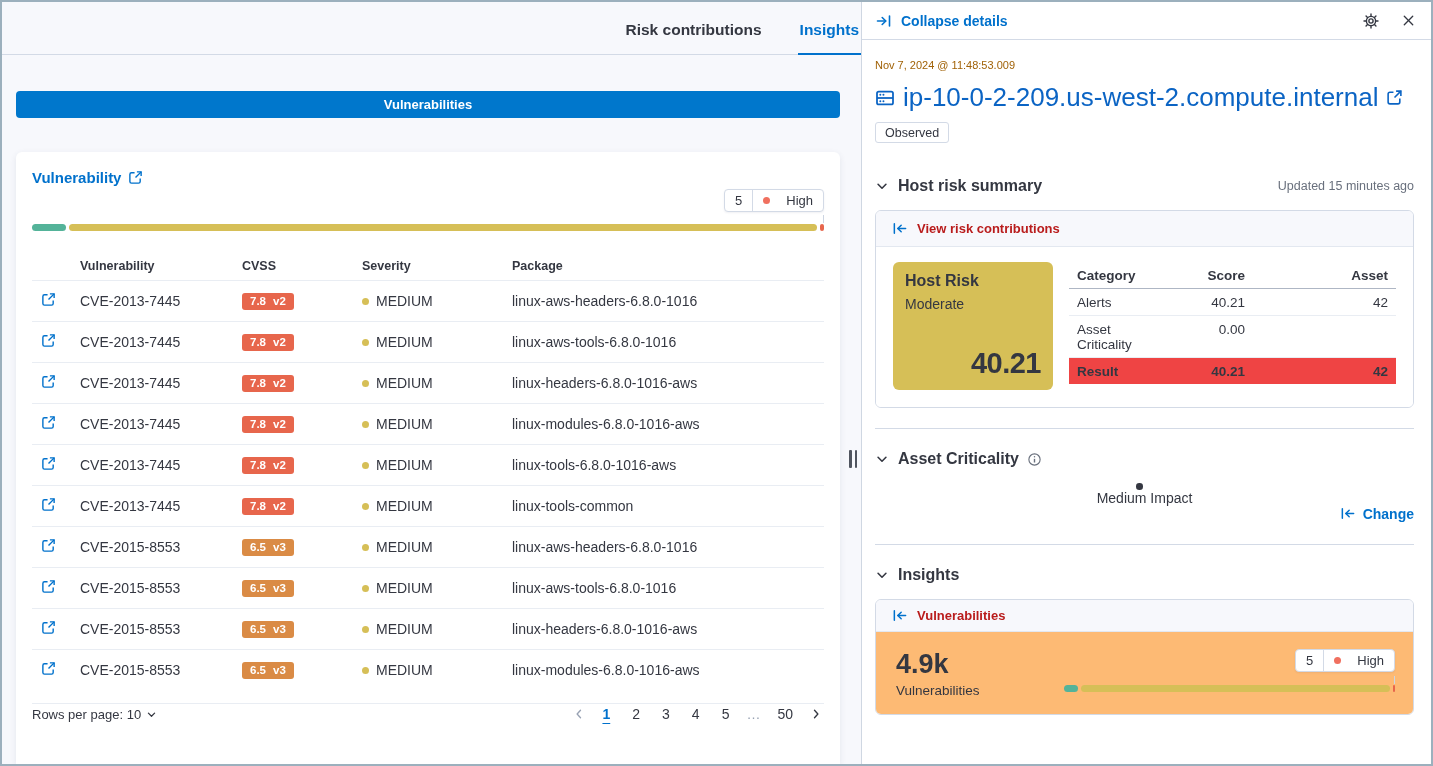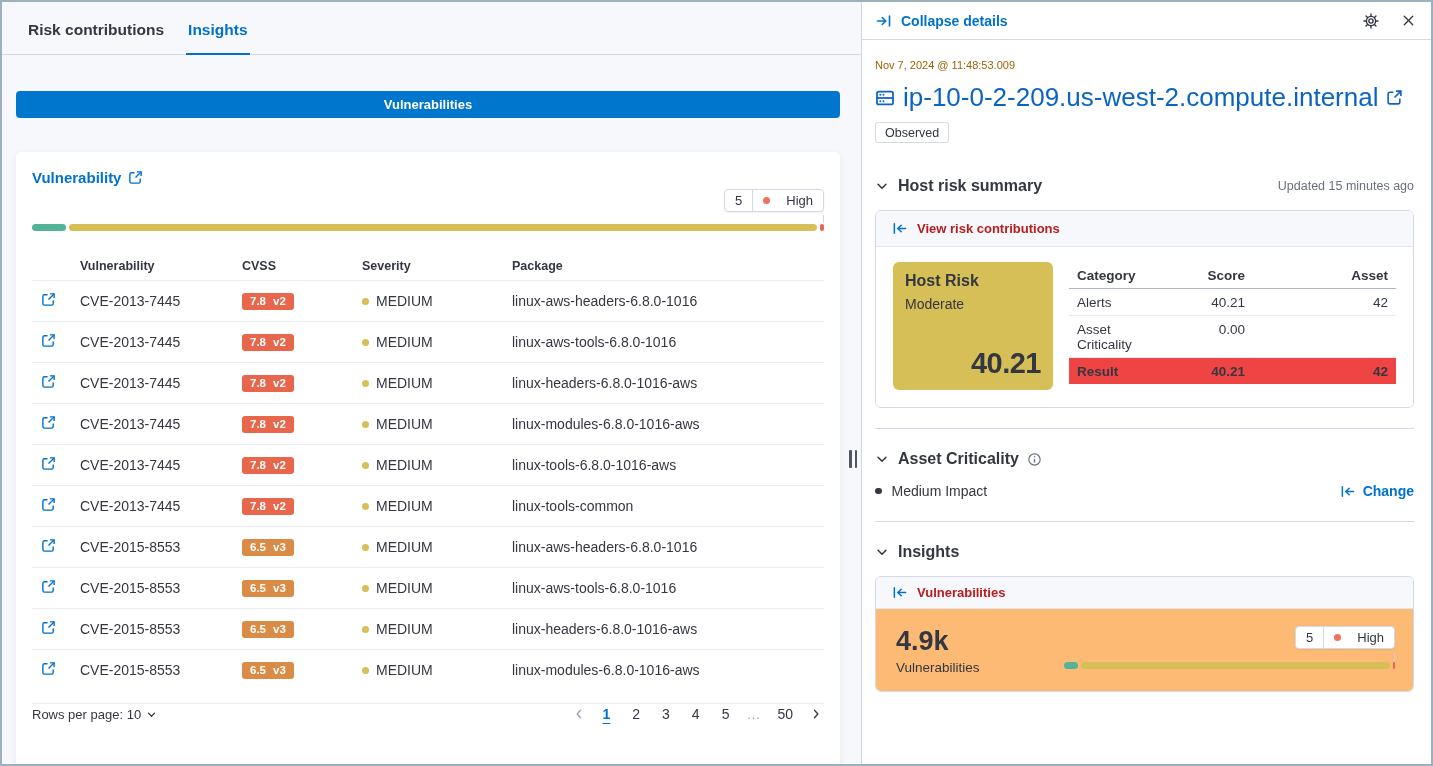--- a/index.html
+++ b/index.html
@@ -9,21 +9,21 @@
     color:#343741; background:#fff;
   }
   .window {
     width:1433px; height:766px; border:2px solid #9cb0bd;
     display:flex; position:relative; background:#f7f8fc; overflow:hidden;
   }
 
   
   .left-pane { width:859px; position:relative; background:#f7f8fc; }
   .tabs-bar { height:53px; border-bottom:1px solid #d3dae6; display:flex; align-items:flex-end;
-              padding-left:24px; gap:20px; }
+              padding-left:24px; gap:34px;justify-content:flex-end; }
   .tab { font-size:15.5px; font-weight:700; padding:14px 2px 14px; cursor:pointer;
          border-bottom:2.5px solid transparent; margin-bottom:-1px; color:#343741; }
   .tab.active { color:#0071cc; border-bottom-color:#0071cc; }
 
   .banner-btn { display:block; margin:36px 21px 0 14px; width:824px; height:27px;
     background:#0077cc; color:#fff; border:none; border-radius:4px;
     font-family:inherit; font-size:13px; font-weight:700; cursor:pointer; }
 
   .card { margin:34px 21px 0 14px; width:824px; height:calc(100% - 150px);
     background:#fff; border-radius:6px 6px 0 0; box-shadow:0 2px 6px rgba(60,70,100,.10);
@@ -103,21 +103,21 @@
   .risk-table { flex:1; margin-left:16px; font-size:13.5px; }
   .rt-row { display:flex; padding:5.5px 8px; border-bottom:1px solid #e9edf3; }
   .rt-head { font-weight:700; border-bottom:1px solid #aeb6c4; }
   .rt-row.result { background:#ef4444; font-weight:700; border-bottom:none; }
   .rc-cat { flex:1; }
   .rc-score-col { width:88px; text-align:right; }
   .rc-inputs-col { width:143px; text-align:right; }
 
   .hr { border:none; border-top:1px solid #d3dae6; margin:20px 0 0 0; }
 
-  .ac-row { display:flex; align-items:center; margin-top:15px; font-size:14px; }
+  .ac-row { display:flex; align-items:center; margin-top:15px; font-size:14px;flex-direction:column; }
   .ac-dot { width:6.5px; height:6.5px; border-radius:50%; background:#343741; margin-right:10px; }
   .change-link { margin-left:auto; display:inline-flex; align-items:center; gap:8px;
     color:#0071cc; font-weight:600; cursor:pointer; font-size:14px; }
 
   .insights-body { padding:17px 18px 16px 20px; display:flex; background:#fdba74; }
   .stat { width:168px; }
   .stat-num { font-size:27px; font-weight:700; }
   .stat-label { font-size:13.5px; margin-top:3px; }
   .insights-right { flex:1; display:flex; flex-direction:column; }
   .insights-right .badge-row { margin-top:0; }

